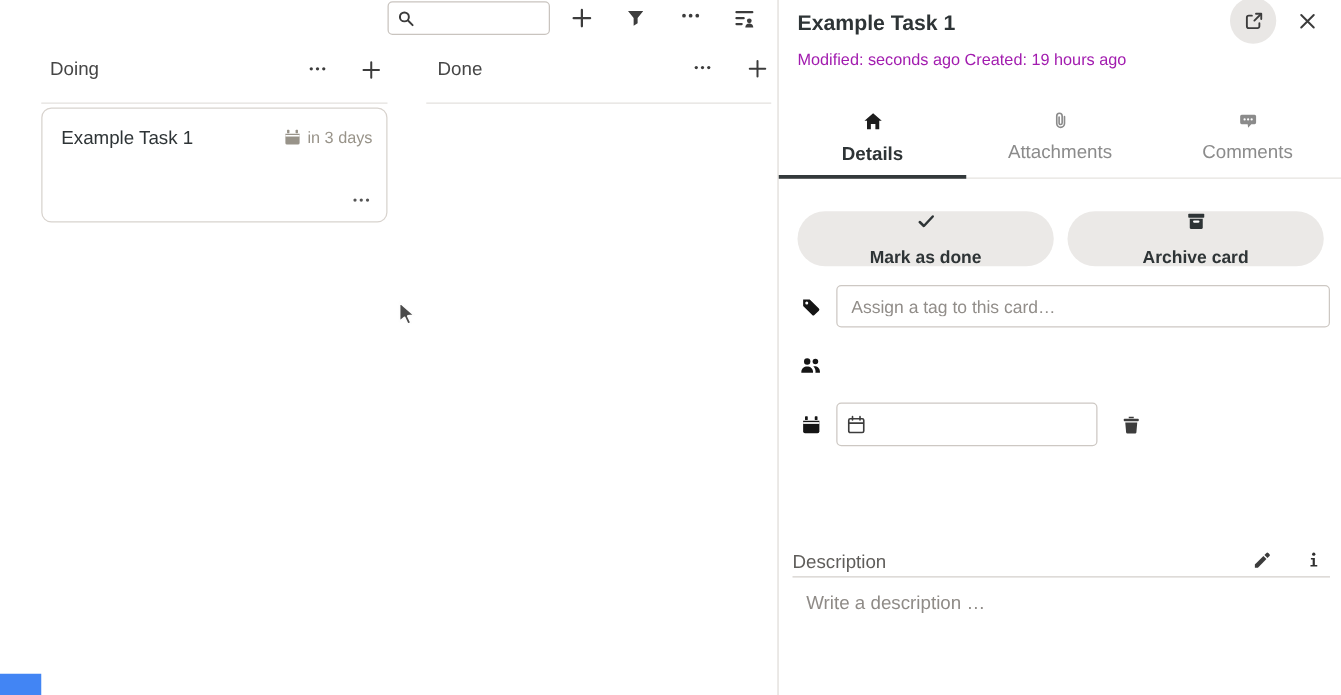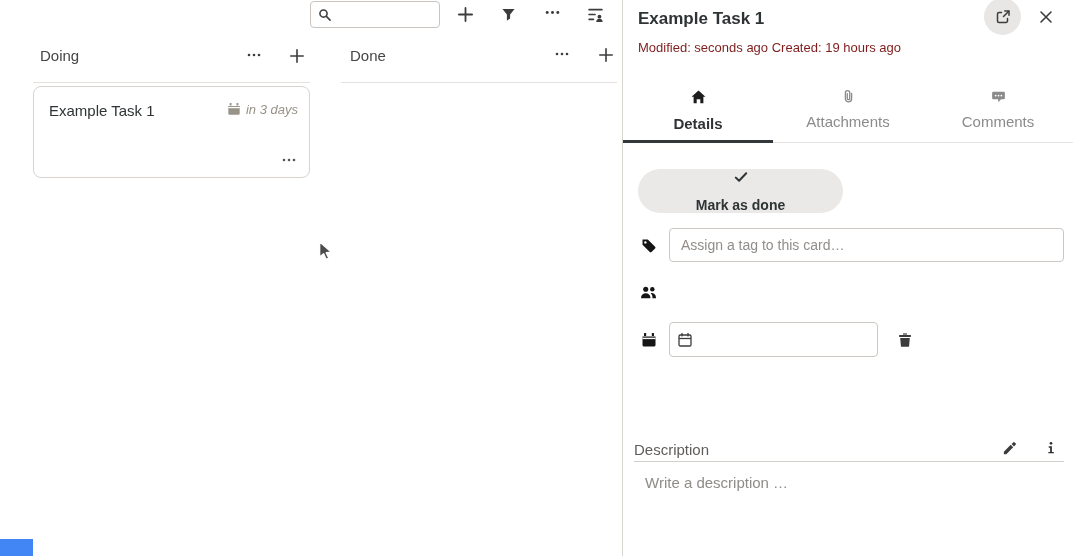--- a/index.html
+++ b/index.html
@@ -16,33 +16,33 @@
   .icon-btn { position:absolute; width:28px; height:28px; display:flex;
     align-items:center; justify-content:center; color:#3c3c3c; border-radius:4px;
     cursor:pointer; background:transparent; border:none; }
 
   
   .col-title { position:absolute; font-size:15px; color:#464646; }
   .col-divider { position:absolute; height:1px; background:#e4e1de; }
   .card { position:absolute; left:33px; top:86px; width:277px; height:92px;
     background:#fff; border:1px solid #d8d3ce; border-radius:8px; cursor:pointer; }
   .card-title { position:absolute; left:15px; top:15px; font-size:15px; color:#2e3436; }
-  .card-due { position:absolute; right:11px; top:15px; display:flex; 
-    gap:5px; color:#989389; font-size:13px;font-style:italic; }
+  .card-due { position:absolute; right:11px; top:15px; display:flex; align-items:center;
+    gap:5px; color:#989389; font-size:13px; }
   .card-more { position:absolute; right:6px; bottom:5px; width:28px; height:24px;
     display:flex; align-items:center; justify-content:center; color:#555; cursor:pointer;
     background:none; border:none; }
 
   
   .v-divider { position:absolute; left:622px; top:0; width:1px; height:556px; background:#dad6d2; }
 
   
   .panel { position:absolute; left:623px; top:0; width:450px; height:556px; background:#fff; }
   .panel-title { position:absolute; left:15px; top:9px; font-size:17px; font-weight:700; color:#2e3436; }
-  .panel-meta { position:absolute; left:15px; top:40px; font-size:13px; color:#7f1d1d; }
+  .panel-meta { position:absolute; left:15px; top:40px; font-size:13px; color:#a21caf; }
   .link-btn { position:absolute; left:361px; top:-2px; width:37px; height:37px; border-radius:50%;
     background:#e9e7e5; border:none; display:flex; align-items:center; justify-content:center;
     color:#3c3c3c; cursor:pointer; }
   .close-btn { position:absolute; left:409px; top:3px; width:28px; height:28px; background:none;
     border:none; display:flex; align-items:center; justify-content:center; color:#3c3c3c; cursor:pointer; }
 
   .tabs { position:absolute; left:0; top:85px; width:450px; height:58px;
     display:flex; border-bottom:1px solid #e6e3e0; }
   .tab { flex:1; display:flex; flex-direction:column; align-items:center; justify-content:flex-start;
     padding-top:4px; gap:9px; cursor:pointer; color:#8b8b8b; font-size:15px; position:relative;
@@ -254,20 +254,30 @@
     </div>
 
     <button class="pill-btn b1">
       <span style="display:flex;">
         <svg viewBox="0 0 16 16" width="16" height="16" fill="none" stroke="currentColor" stroke-width="2" stroke-linecap="round" stroke-linejoin="round">
             <path d="M2.8 8.6 6.1 11.8 13.2 4.2"></path>
           </svg>
       </span>
       <span>Mark as done</span>
     </button>
+    <button class="pill-btn b2">
+      <span style="display:flex;">
+        <svg viewBox="0 0 16 16" width="16" height="16" fill="currentColor">
+            <rect x="1.6" y="2" width="12.8" height="3.2" rx=".6"></rect>
+            <path d="M2.8 6h10.4v7.2a.9.9 0 0 1-.9.9H3.7a.9.9 0 0 1-.9-.9Z"></path>
+            <rect x="5.4" y="7.4" width="5.2" height="1.7" rx=".85" fill="#fff"></rect>
+          </svg>
+      </span>
+      <span>Archive card</span>
+    </button>
 
     <span class="row-icon" style="left:17px;top:237px;">
       <svg viewBox="0 0 16 16" width="16" height="16">
           <path d="M1.5 1.5h5.3l7.3 7.3a1.2 1.2 0 0 1 0 1.7L10.5 14a1.2 1.2 0 0 1-1.7 0L1.5 6.8Z" fill="currentColor"></path>
           <circle cx="4.4" cy="4.4" r="1.2" fill="#fff"></circle>
         </svg>
     </span>
     <input class="assign-input" style="top: 228px;" type="text" placeholder="Assign a tag to this card…">
 
     <span class="row-icon" style="left:16px;top:283px;">

